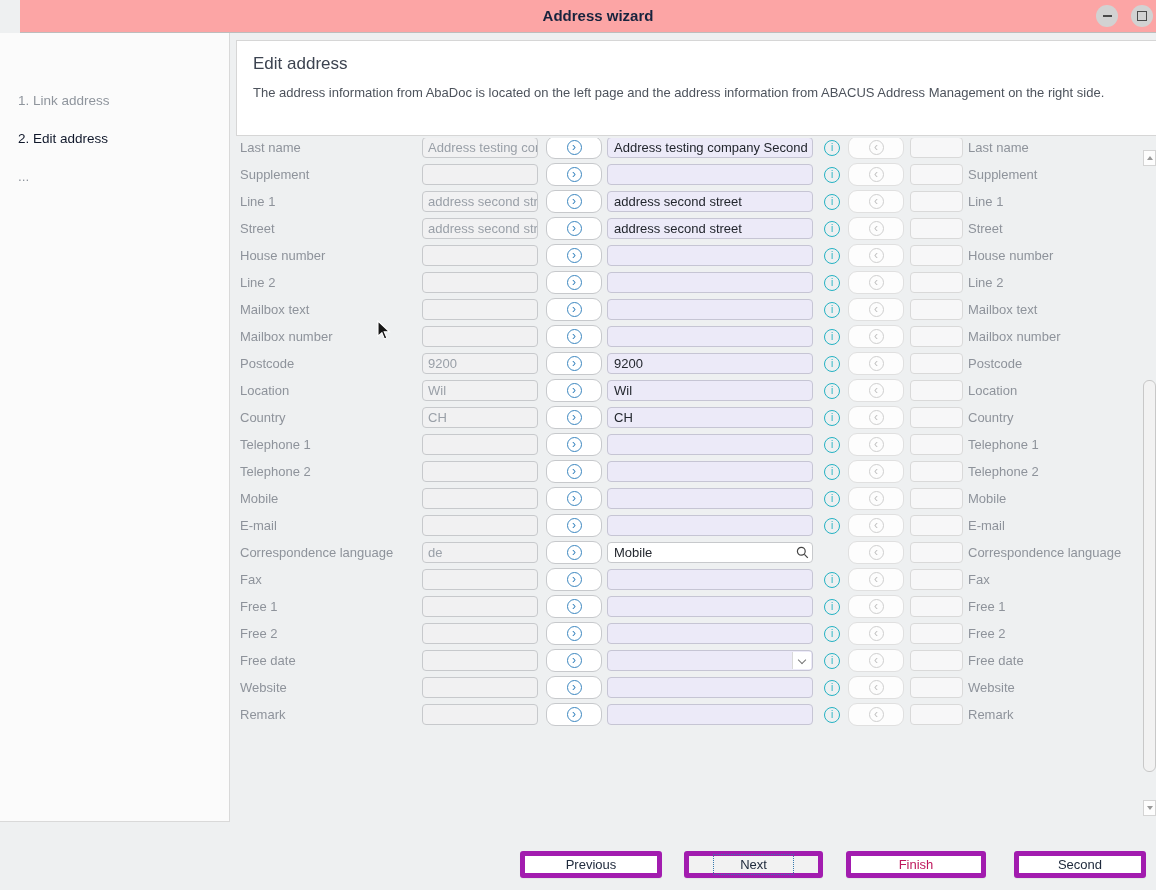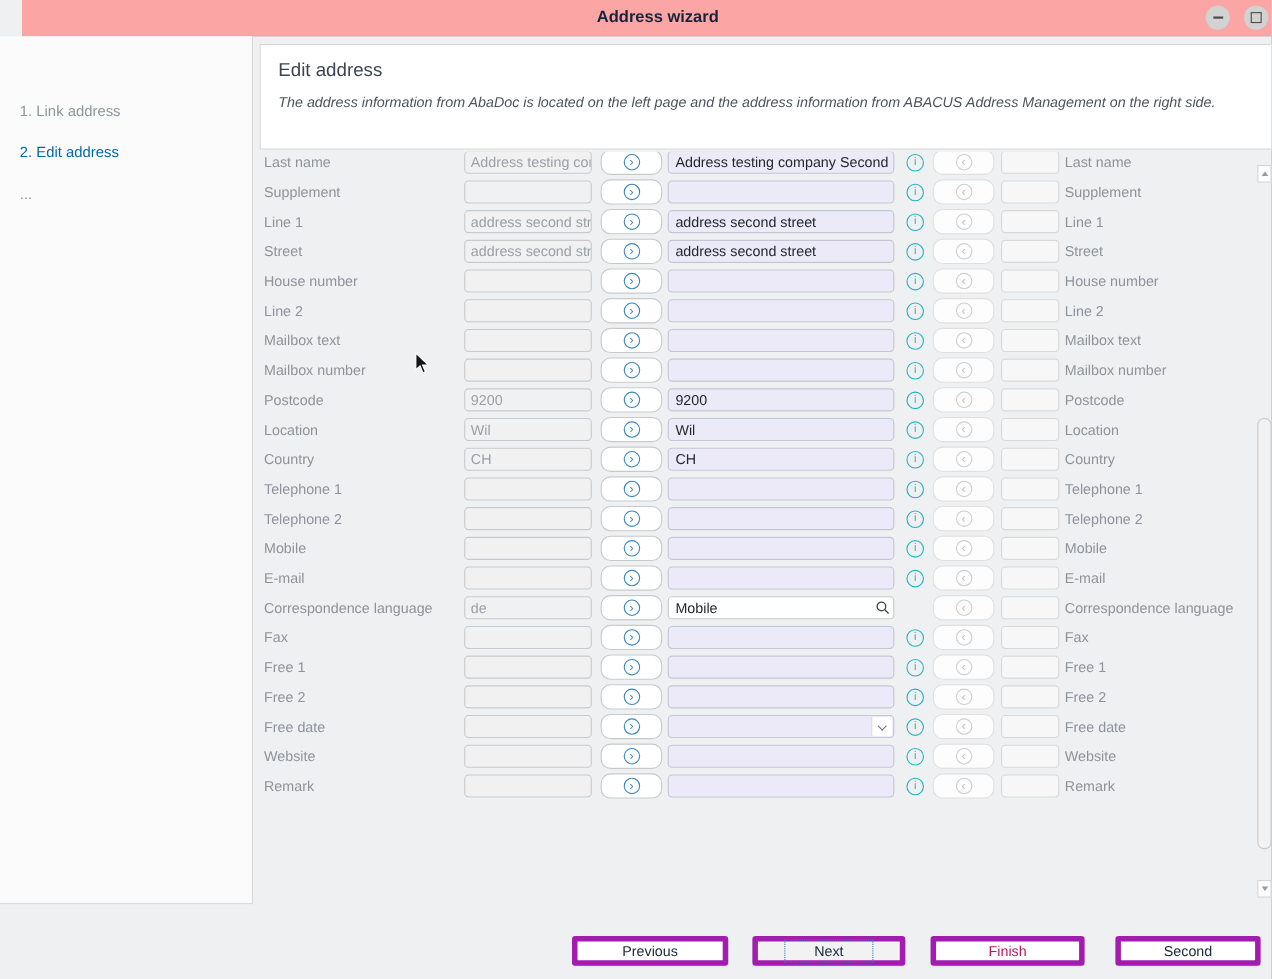--- a/index.html
+++ b/index.html
@@ -16,26 +16,26 @@
   .glyph-min{display:block;width:9px;height:2px;background:#4a4a4a;}
   .glyph-max{display:block;width:8px;height:8px;border:1.4px solid #4a4a4a;}
   .glyph-cls{font-size:12px;color:#4a4a4a;line-height:1;}
 
   
   .sidebar{position:absolute;left:0;top:33px;width:230px;height:789px;background:#fbfbfb;border-right:1px solid #d9d9d9;border-bottom:1px solid #d9d9d9;box-sizing:border-box;}
   .step{padding:0 0 0 18px;font-size:13.5px;color:#8f959d;position:absolute;left:0;cursor:default;text-align:center;}
   .step.s0{top:60px;}
   .step.s1{top:98px;}
   .step.s2{top:136px;}
-  .step.active{color:#0369a1;}
+  .step.active{color:#0f172a;}
 
   
   .header-panel{position:absolute;left:236px;top:40px;width:924px;height:96px;background:#fff;border:1px solid #d6d6d6;box-sizing:border-box;z-index:5;}
   .header-title{margin:13px 0 0 16px;font-size:17px;color:#3c4350;}
-  .header-desc{margin:10px 16px 0 16px;font-size:13px;line-height:1.45;color:#4d535c;max-width:856px;font-style:italic;}
+  .header-desc{margin:10px 16px 0 16px;font-size:13px;line-height:1.45;color:#4d535c;max-width:856px;}
 
   
   .form-viewport{position:absolute;left:236px;top:138px;width:908px;height:600px;overflow:hidden;}
   .form-rows{margin-top:-4px;}
   .row{height:27px;display:flex;align-items:center;}
   .label-left{width:186px;box-sizing:border-box;padding-left:4px;font-size:13px;color:#8e939b;white-space:nowrap;overflow:hidden;}
   .tbox{height:21px;box-sizing:border-box;border:1px solid #c7c9cc;border-radius:4px;display:flex;align-items:center;overflow:hidden;white-space:nowrap;}
   .input-left{width:116px;background:#f1f1f2;margin-right:8px;}
   .input-left .input-text{padding:0 5px;font-size:13px;color:#9aa0a8;}
   .pill{width:56px;height:23px;box-sizing:border-box;background:#fff;border:1px solid #c7c9cc;border-radius:9px;display:flex;align-items:center;justify-content:center;margin-right:5px;cursor:pointer;}

